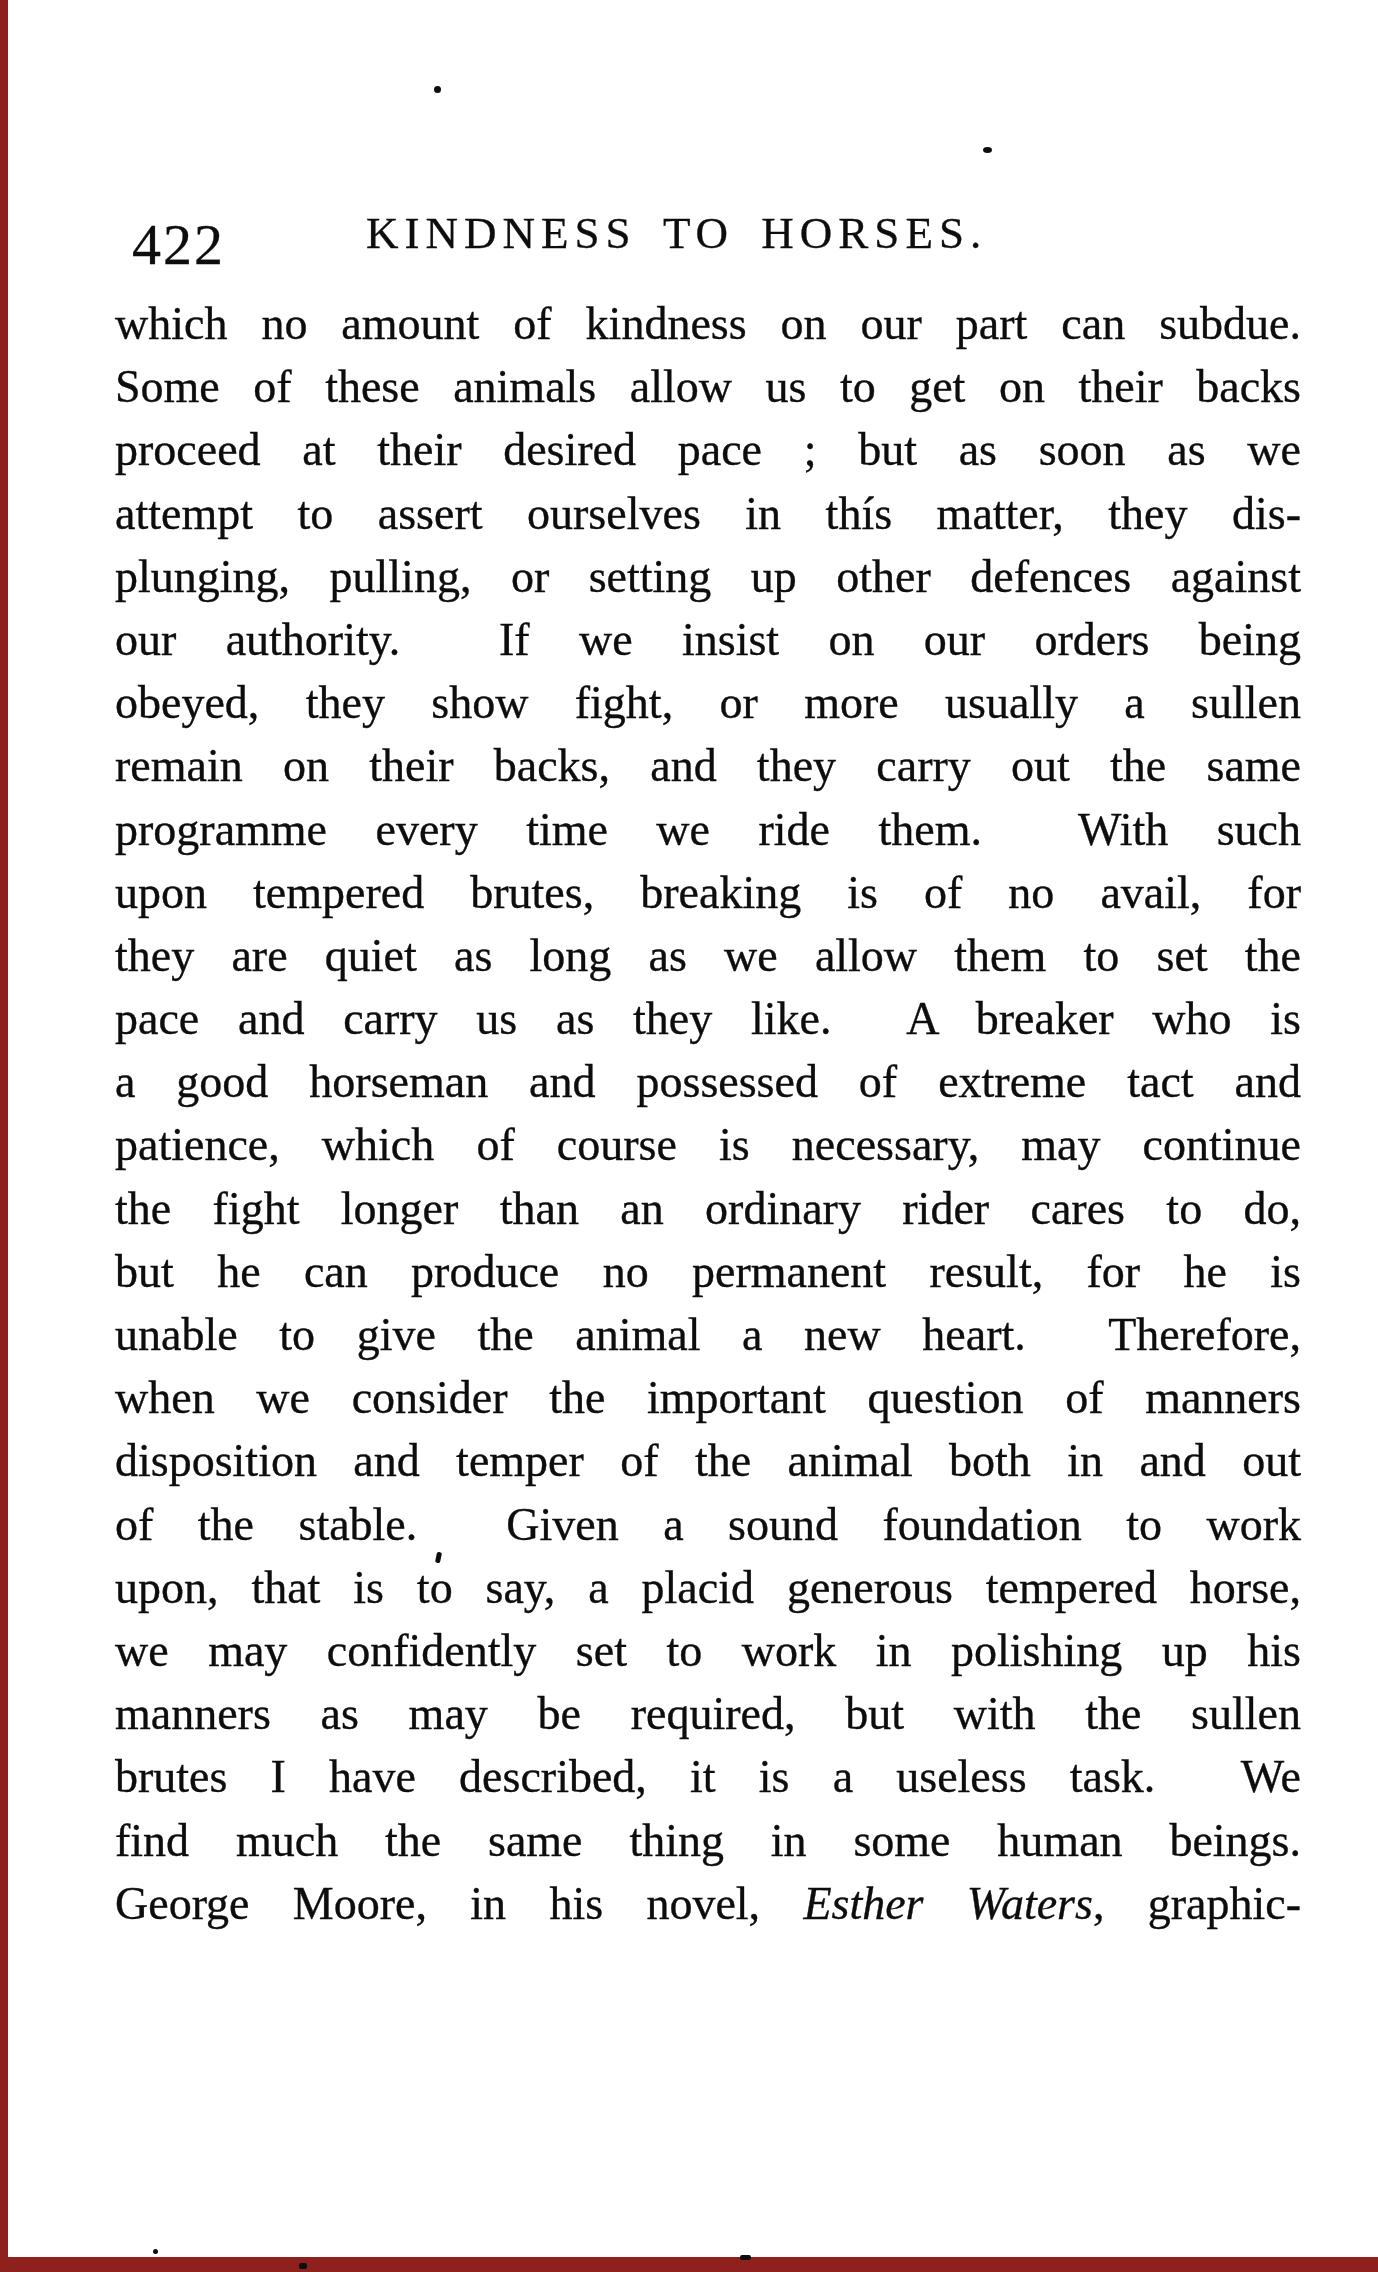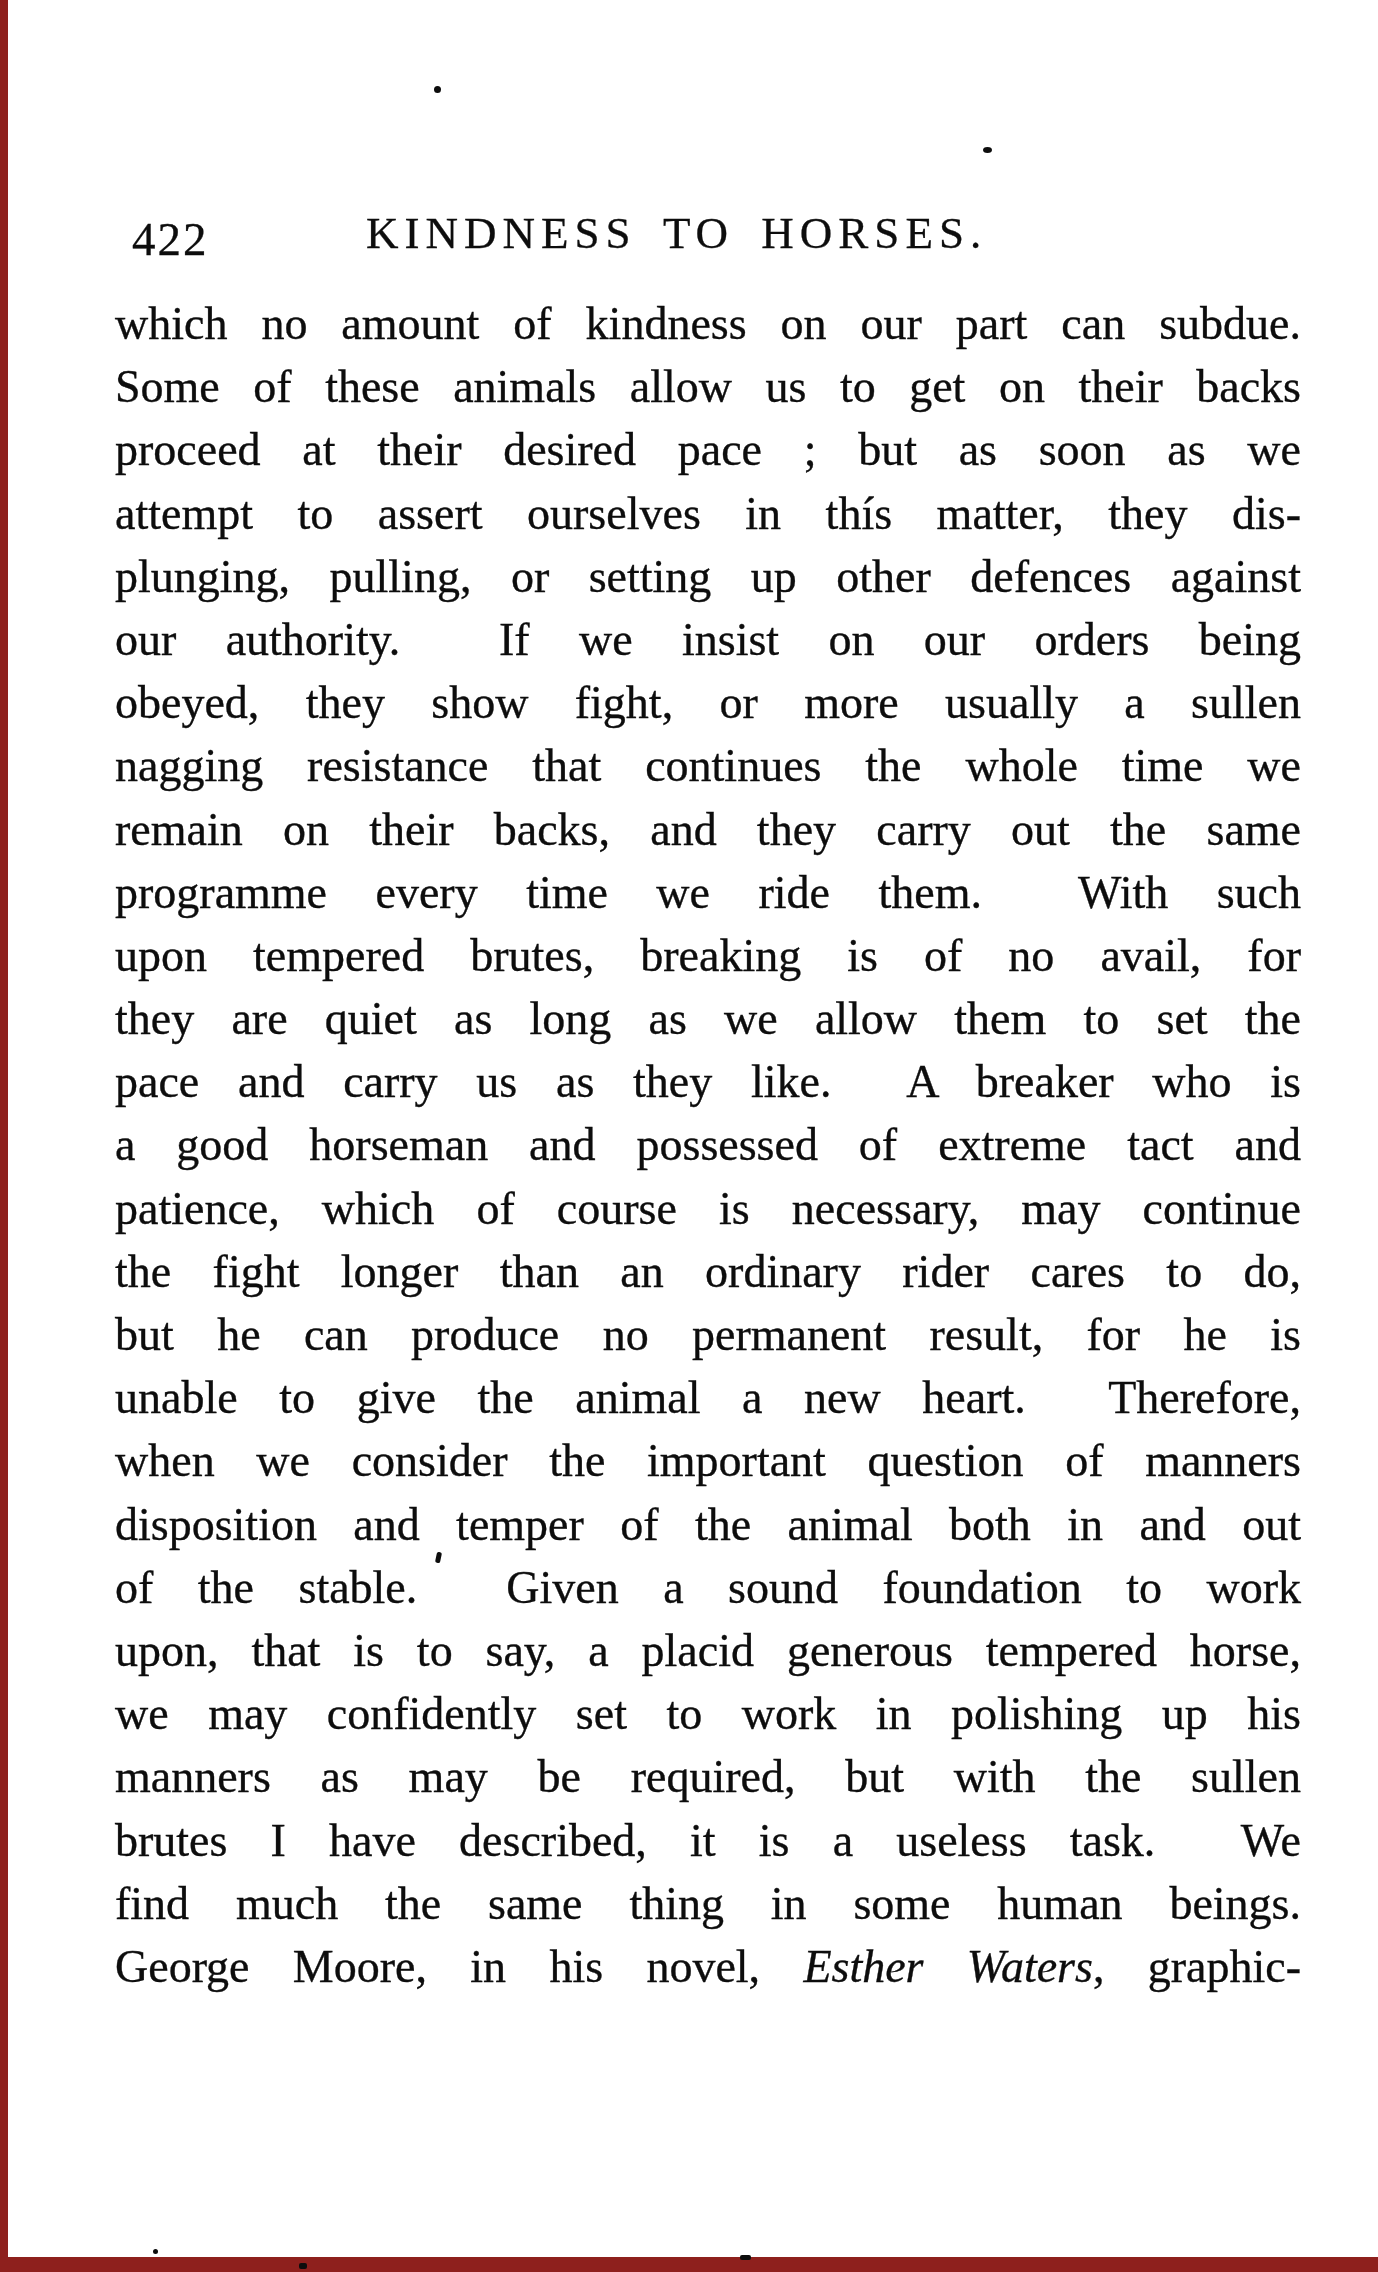--- a/index.html
+++ b/index.html
@@ -21,21 +21,21 @@
     position:absolute;left:0;top:0;width:8px;height:2272px;
     background:var(--scan-edge-red);
   }
   .edge-bottom{
     position:absolute;left:0;bottom:0;width:1378px;height:15px;
     background:var(--scan-edge-red);
   }
   
   .page-number{
     position:absolute;left:132px;top:216px;
-    font-size:47px;line-height:1;letter-spacing:2px;
+    font-size:58px;line-height:1;letter-spacing:2px;
     -webkit-text-stroke:0.3px var(--ink);
   }
   .running-head{
     position:absolute;left:50%;top:211px;transform:translateX(-52%);
     font-size:45px;line-height:1;white-space:nowrap;
     letter-spacing:6px;word-spacing:10px;
     -webkit-text-stroke:0.3px var(--ink);
   }
   
   .body-text{
@@ -72,21 +72,20 @@
 
   <div class="body-text">
 
     <div class="line">which no amount of kindness on our part can subdue.</div>
       <div class="line">Some of these animals allow us to get on their backs</div>
       <div class="line">proceed at their desired pace ; but as soon as we</div>
       <div class="line">attempt to assert ourselves in thís matter, they dis-</div>
       <div class="line">plunging, pulling, or setting up other defences against</div>
       <div class="line">our authority.&nbsp; If we insist on our orders being</div>
       <div class="line">obeyed, they show fight, or more usually a sullen</div>
-      <div class="line">nagging resistance that continues the whole time we</div>
       <div class="line">remain on their backs, and they carry out the same</div>
       <div class="line">programme every time we ride them.&nbsp; With such</div>
       <div class="line">upon tempered brutes, breaking is of no avail, for</div>
       <div class="line">they are quiet as long as we allow them to set the</div>
       <div class="line">pace and carry us as they like.&nbsp; A breaker who is</div>
       <div class="line">a good horseman and possessed of extreme tact and</div>
       <div class="line">patience, which of course is necessary, may continue</div>
       <div class="line">the fight longer than an ordinary rider cares to do,</div>
       <div class="line">but he can produce no permanent result, for he is</div>
       <div class="line">unable to give the animal a new heart.&nbsp; Therefore,</div>

